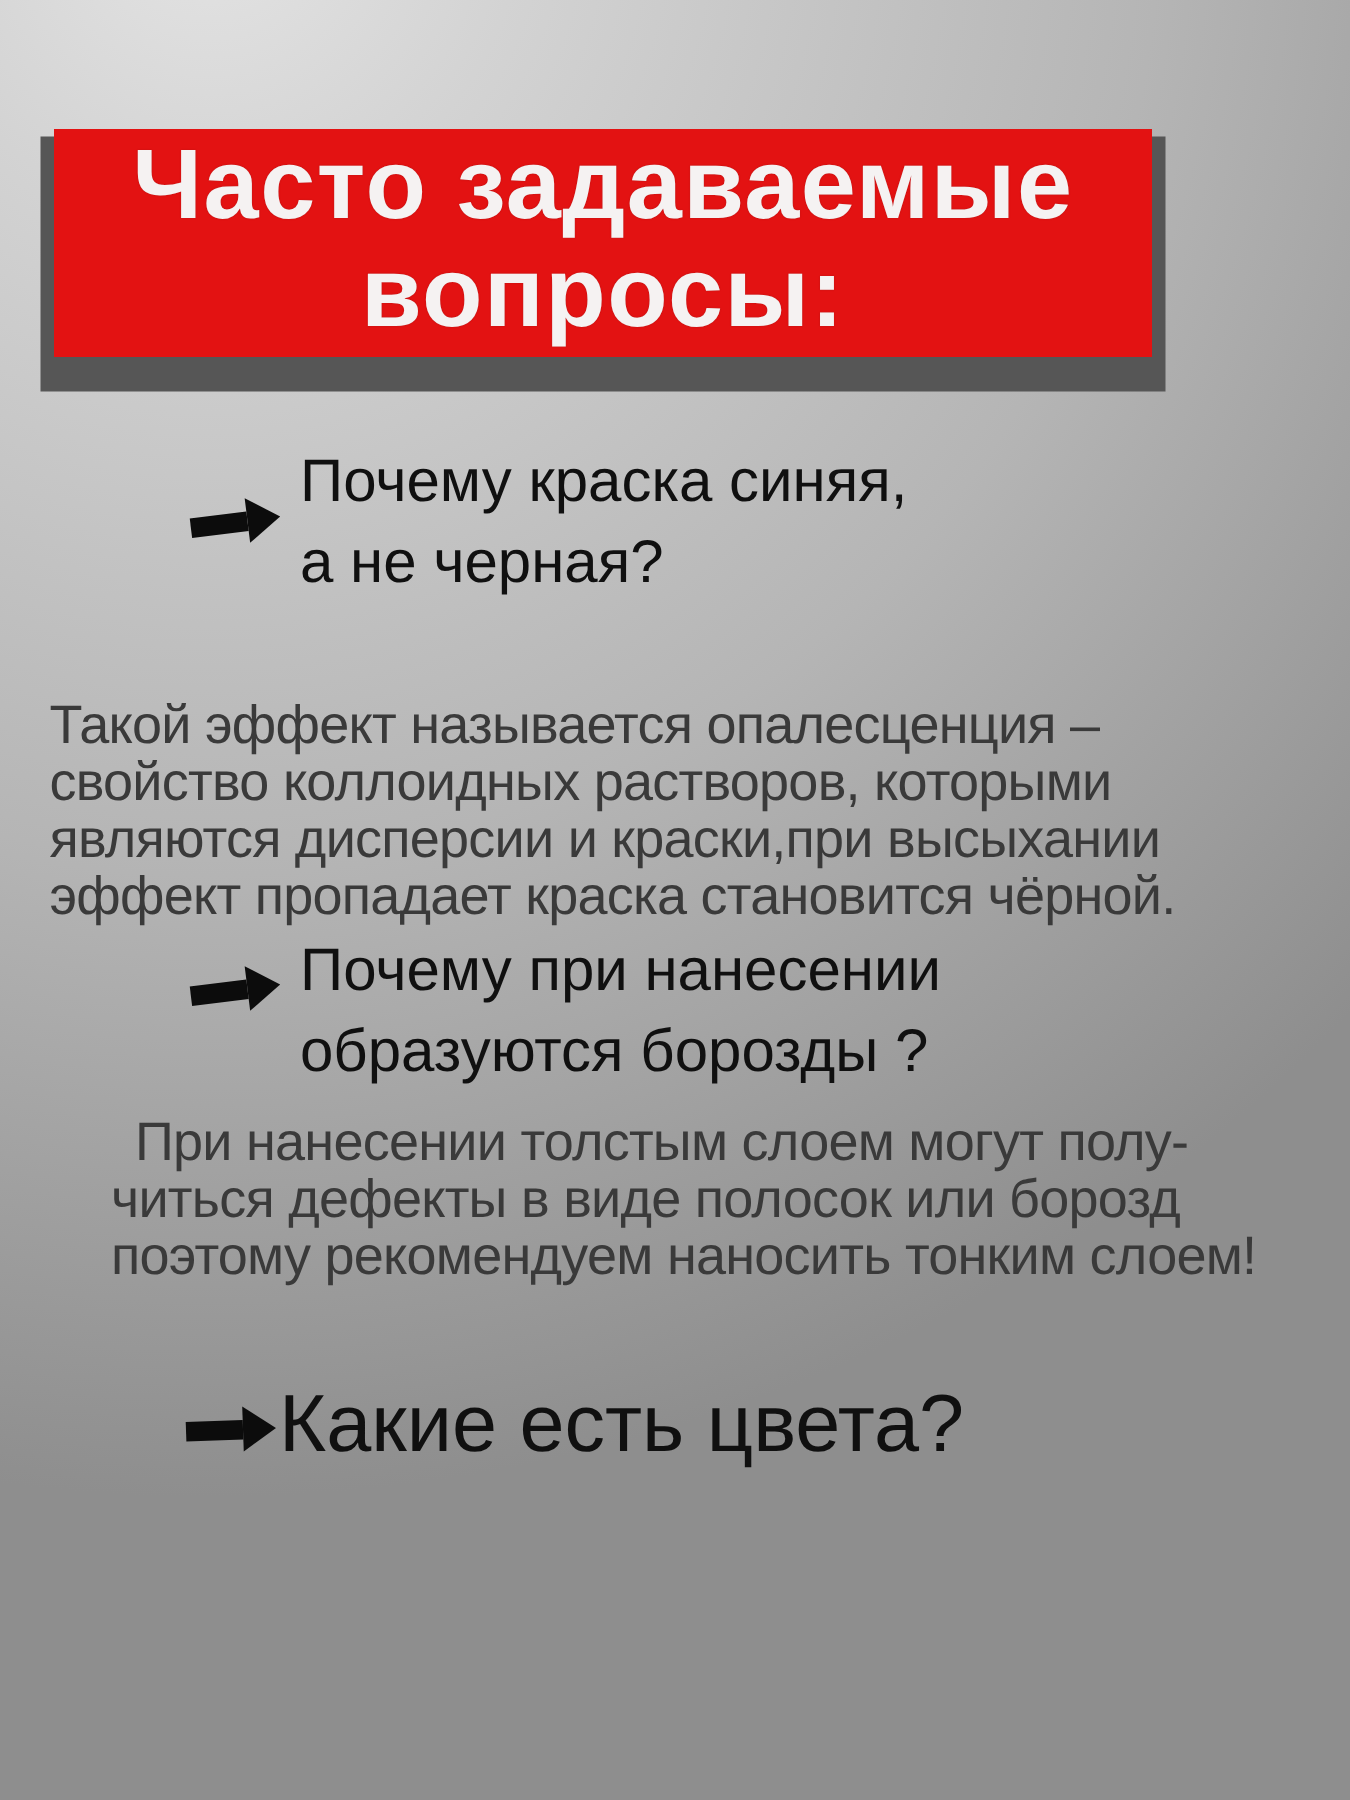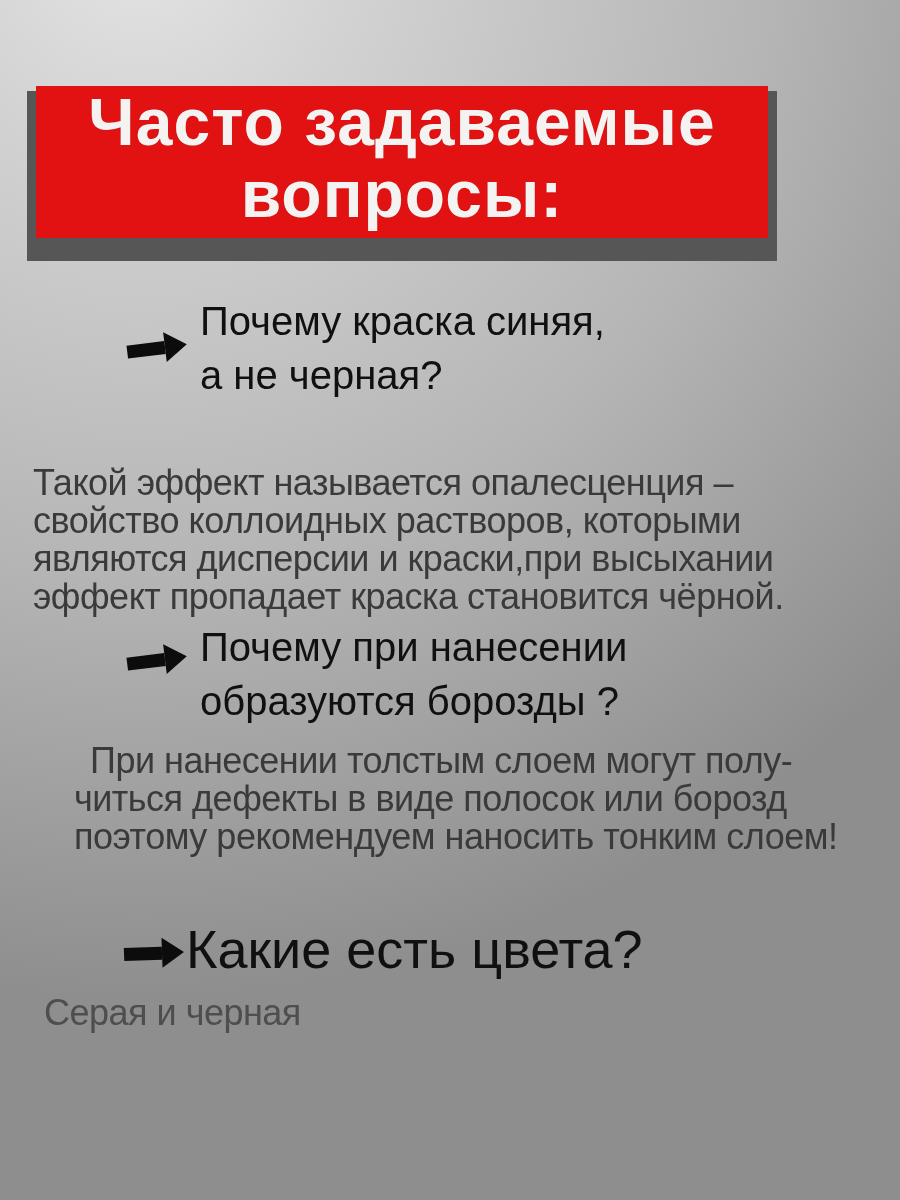--- a/index.html
+++ b/index.html
@@ -106,15 +106,14 @@
 образуются борозды ?</div>
   <div class="answer" id="answer-2">При нанесении толстым слоем могут полу-
 читься дефекты в виде полосок или борозд
 поэтому рекомендуем наносить тонким слоем!</div>
 
   <div class="arrow" id="arrow-3">
     <span class="tail"></span>
     <span class="head"></span>
   </div>
   <div class="question" id="question-3">Какие есть цвета?</div>
-  <div class="answer" id="answer-3">Серая и черная</div>
 
 </div>
 
 </body></html>

